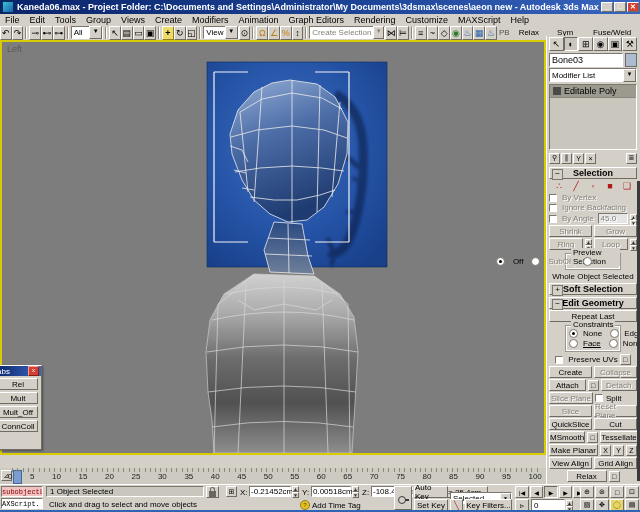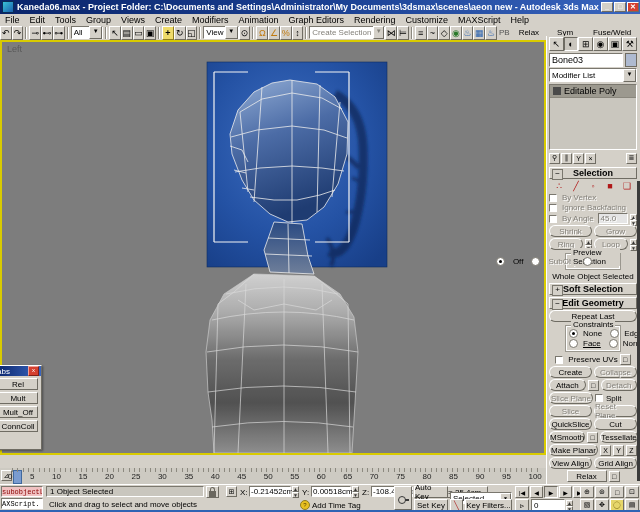--- a/index.html
+++ b/index.html
@@ -52,21 +52,21 @@
   #cmdpanel{left:546px;top:36px;width:94px;height:448px;background:#d4d0c8;
     border-left:1px solid #fff;box-sizing:border-box;padding:1px 1px 0 2px;}
   #cmdpanel .inner{width:88px;}
   #tabs{display:flex;height:14px;margin-bottom:2px;}
   .tab{flex:1;font-size:9px;height:14px;}
   .name-row{display:flex;margin:1px 0;}
   .rollhdr{height:12px;font-size:9px;font-weight:bold;position:relative;margin-top:2px;}
   .rollhdr .pm{position:absolute;left:2px;top:1px;width:9px;height:9px;font-size:8px;line-height:8px;
     text-align:center;border:1px solid #7a776e;background:#d4d0c8;font-weight:normal;}
   .prow{display:flex;align-items:center;margin:1px 0;gap:2px;}
-  .pbtn{height:12px;font-size:8px;flex:1;border-radius:6px;}
+  .pbtn{height:12px;font-size:8px;flex:1;}
   .sq{width:11px;height:11px;flex:none;font-size:7px;}
   .group{border:1px solid #9a978e;box-shadow:1px 1px 0 #fff inset,-1px -1px 0 #fff inset;
     padding:2px 3px;position:relative;margin:3px 16px 2px;}
   .group .gtitle{position:absolute;top:-6px;left:5px;background:#d4d0c8;padding:0 2px;font-size:8px;}
   
   .so{color:#b01818;font-size:9px;width:13px;height:12px;text-align:center;line-height:12px;}
   
   #timeslider{left:0;top:455px;width:546px;height:13px;background:#c6c3bb;display:flex;align-items:center;
     border-bottom:1px solid #8c897f;margin-top:30px;}
   #trackbar{left:0;top:468px;width:546px;height:16px;background:#cdcac2;

